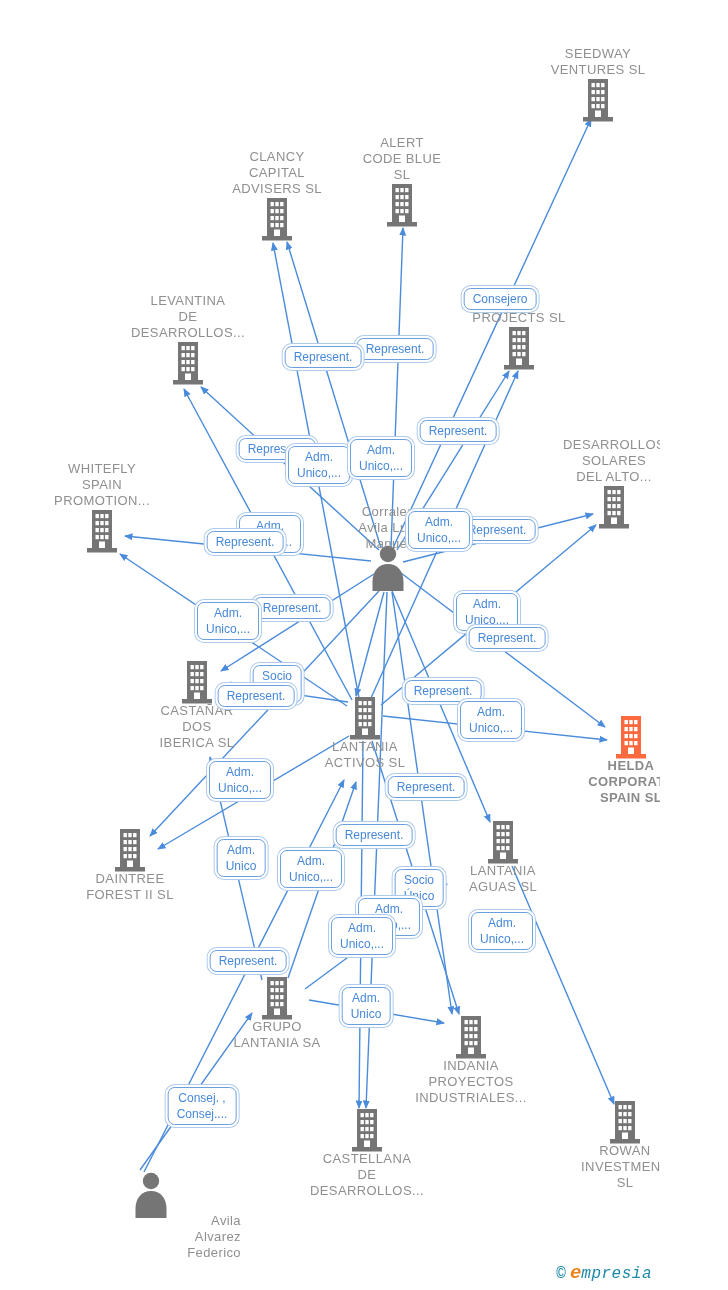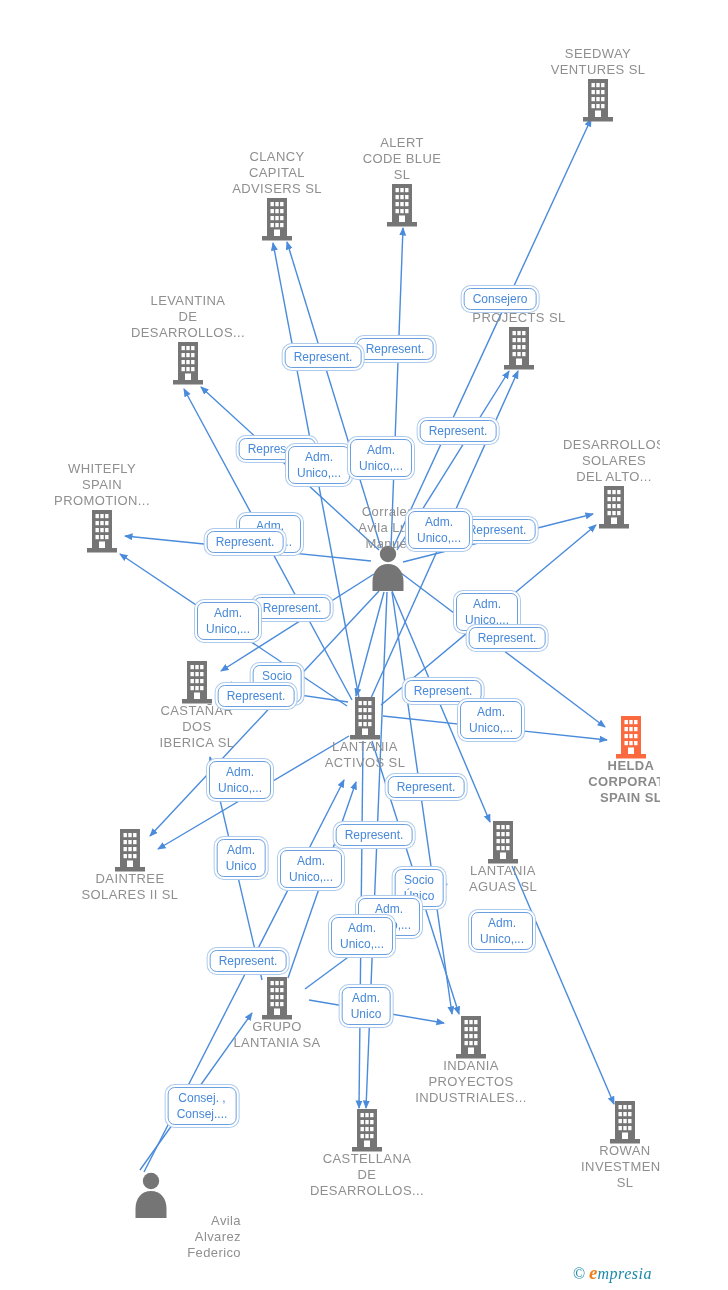--- a/index.html
+++ b/index.html
@@ -14,21 +14,21 @@
   .nlabel.above{bottom:22px;}
   .nlabel.below{top:21px;}
   .nlabel.above.person{bottom:16px;}
   .nlabel.below.person{top:18px;text-align:right;}
   .nlabel.bold{font-weight:700;color:#8a8a8a;}
   .elabel{position:absolute;transform:translate(-50%,-50%);z-index:3;background:#ffffff;
           border:1.5px solid #6ba0e0;border-radius:7px;padding:2px 8px;color:#4788d8;
           font-size:12px;line-height:16px;text-align:center;white-space:pre-line;
           box-shadow:0 0 0 2px #ffffff,0 0 0 3px #aecbed;}
   .watermark{position:absolute;right:8px;bottom:6px;z-index:4;
-             font-family:Liberation Serif, serif;font-style:italic;font-size:16px;color:#1c89a8;}
+             font-family:Liberation Mono, monospace;font-style:italic;font-size:16px;color:#1c89a8;}
   .watermark .wm-c{font-style:normal;margin-right:4px;}
   .watermark .wm-e{color:#f08119;font-size:19px;font-weight:700;}
   .watermark .wm-rest{color:#1c89a8;letter-spacing:.5px;}
 </style>
 </head>
 <body>
 
 <div id="stage">
   <svg id="edges" width="728" height="1290">
     <defs>
@@ -309,21 +309,21 @@
             <rect x="22.1" y="13" width="3.4" height="4.2" fill="#fff"></rect>
             <rect x="12.5" y="20" width="3.4" height="4.2" fill="#fff"></rect>
             <rect x="17.3" y="20" width="3.4" height="4.2" fill="#fff"></rect>
             <rect x="22.1" y="20" width="3.4" height="4.2" fill="#fff"></rect>
             <rect x="12.5" y="27" width="3.4" height="4.2" fill="#fff"></rect>
             <rect x="17.3" y="27" width="3.4" height="4.2" fill="#fff"></rect>
             <rect x="22.1" y="27" width="3.4" height="4.2" fill="#fff"></rect>
             <rect x="16" y="33.5" width="6" height="6.5" fill="#fff"></rect>
           </svg></div>
         <div class="nlabel below">DAINTREE
-SOLARES II SL</div>
+FOREST II SL</div>
       </div>
       <div class="node" style="left: 503px; top: 842px;">
         <div class="icon"><svg width="38" height="46" viewBox="0 0 38 46">
             <rect x="9" y="2" width="20" height="39" fill="currentColor"></rect>
             <rect x="4" y="40" width="30" height="4.5" fill="currentColor"></rect>
             <rect x="12.5" y="6" width="3.4" height="4.2" fill="#fff"></rect>
             <rect x="17.3" y="6" width="3.4" height="4.2" fill="#fff"></rect>
             <rect x="22.1" y="6" width="3.4" height="4.2" fill="#fff"></rect>
             <rect x="12.5" y="13" width="3.4" height="4.2" fill="#fff"></rect>
             <rect x="17.3" y="13" width="3.4" height="4.2" fill="#fff"></rect>

